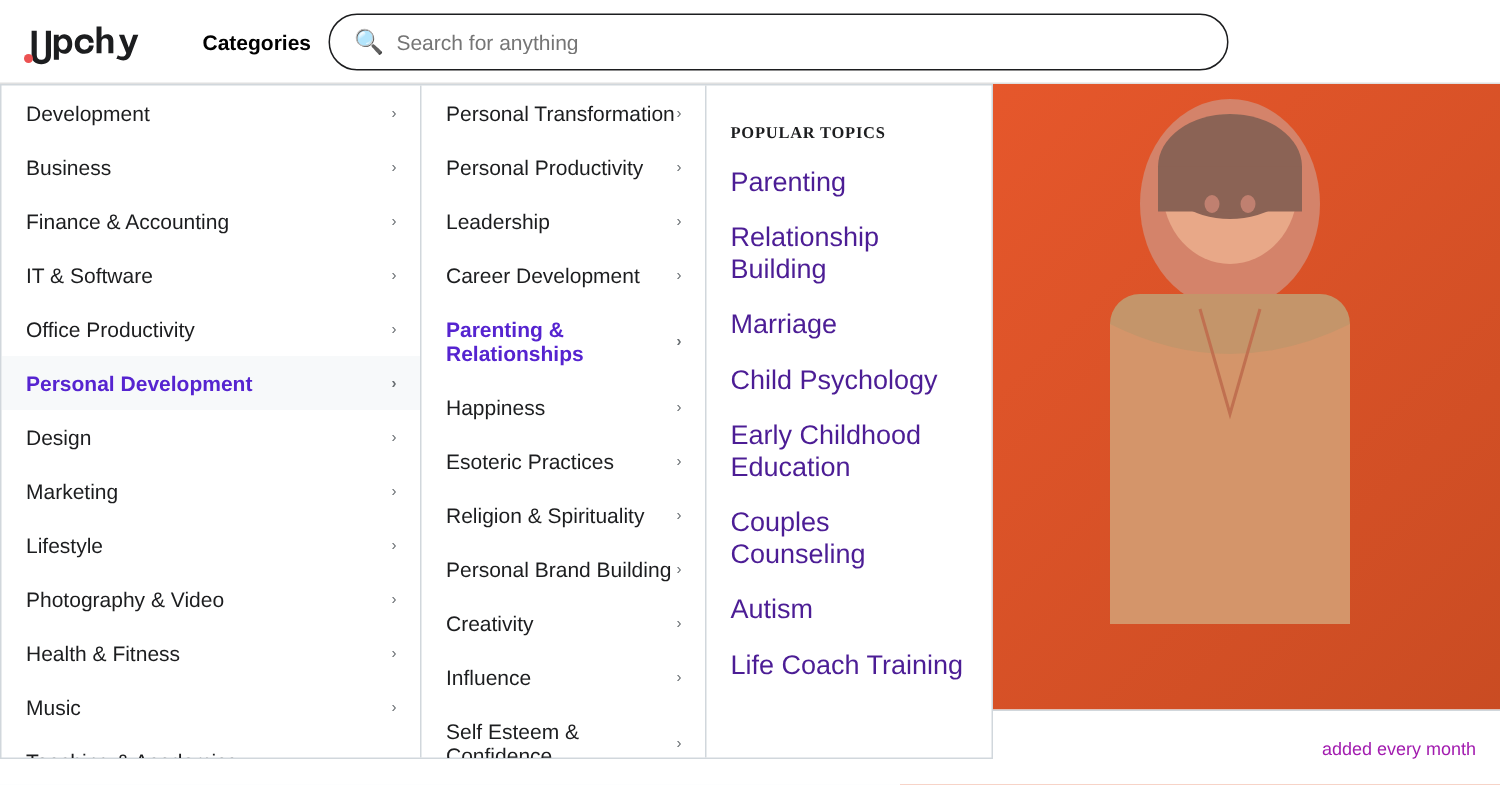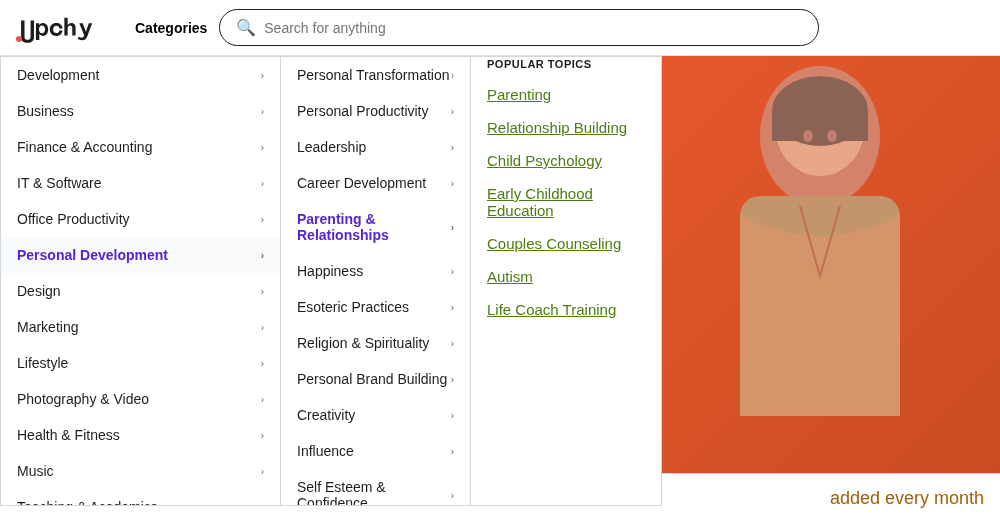--- a/index.html
+++ b/index.html
@@ -111,31 +111,31 @@
     
     .col-right {
       width: 190px;
       overflow-y: auto;
       flex-shrink: 0;
     }
     .popular-header {
       font-size: 11px;
       font-weight: 700;
       color: #1c1d1f;
-      padding: 1px 16px 8px;
+      padding: 26px 16px 8px;
       text-transform: uppercase;
       letter-spacing: 0.5px;
+      font-family: Liberation Serif, serif;
     }
     .col-right .topic-item {
       display: block;
       padding: 8px 16px;
-      font-size: 15px;
-      color: #4d7c0f;
-      cursor: pointer;
-      text-decoration: underline;
+      font-size: 18px;
+      color: #4c1d95;
+      cursor: pointer;
     }
 
     
     .hero {
       position: absolute;
       top: 56px;
       left: 0;
       width: 1000px;
       height: 467px;
       background: linear-gradient(to right, #f8f9fa 0%, #f8f9fa 60%, #e8582c 60%);
@@ -308,20 +308,21 @@
         <span>Self Esteem &amp; Confidence</span>
         <span class="chevron">›</span>
       </div>
       <div class="menu-item"></div>
     </div>
 
   <div class="col-right" id="col-right">
       <div class="popular-header">Popular topics</div>
       <a class="topic-item">Parenting</a>
       <a class="topic-item">Relationship Building</a>
+      <a class="topic-item">Marriage</a>
       <a class="topic-item">Child Psychology</a>
       <a class="topic-item">Early Childhood Education</a>
       <a class="topic-item">Couples Counseling</a>
       <a class="topic-item">Autism</a>
       <a class="topic-item">Life Coach Training</a>
     </div>
 </div>
 
 <div class="hero">
   <div class="hero-content">
@@ -346,14 +347,14 @@
         <path d="M140 150 L160 220 L180 150" stroke="#c07050" stroke-width="2" fill="none"></path>
       </svg>
     </div>
   </div>
 </div>
 
 <div class="bottom-bar">
   <span style="font-size:13px;color:#1c1d1f;margin-right:8px;">Learners are viewing</span>
   <div class="tab-item">Certification</div>
   <div class="tab-item">Drawing</div>
-  <span style="font-size:18px;color:#a16207;margin-left:auto;">added every month</span>
+  <span style="font-size:12px;color:#a21caf;margin-left:auto;">added every month</span>
 </div>
 
 </body></html>

